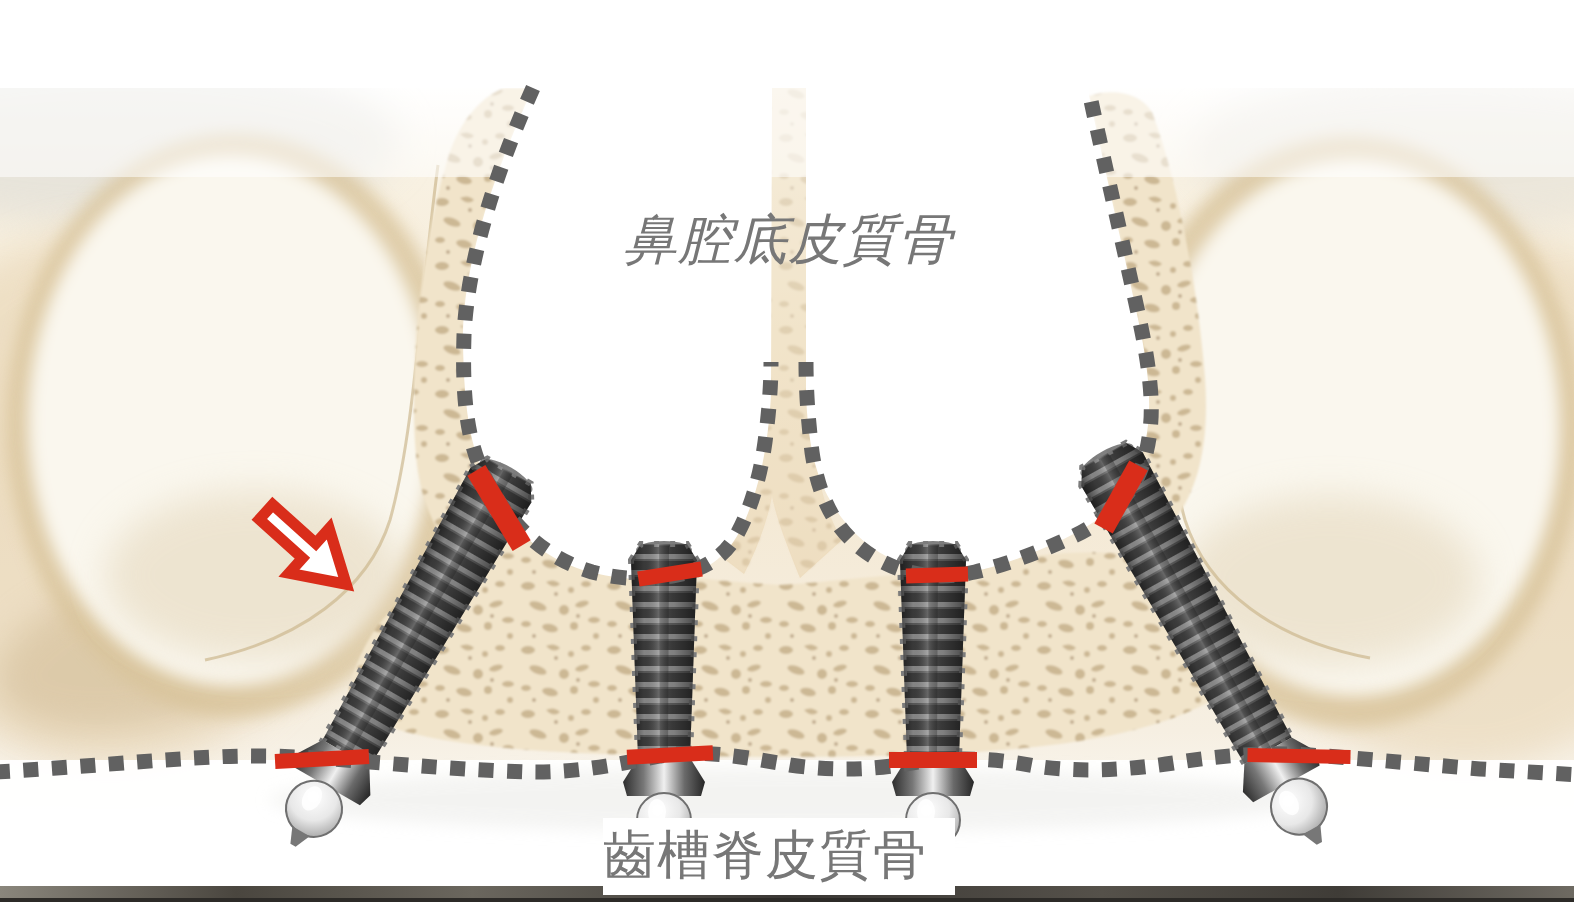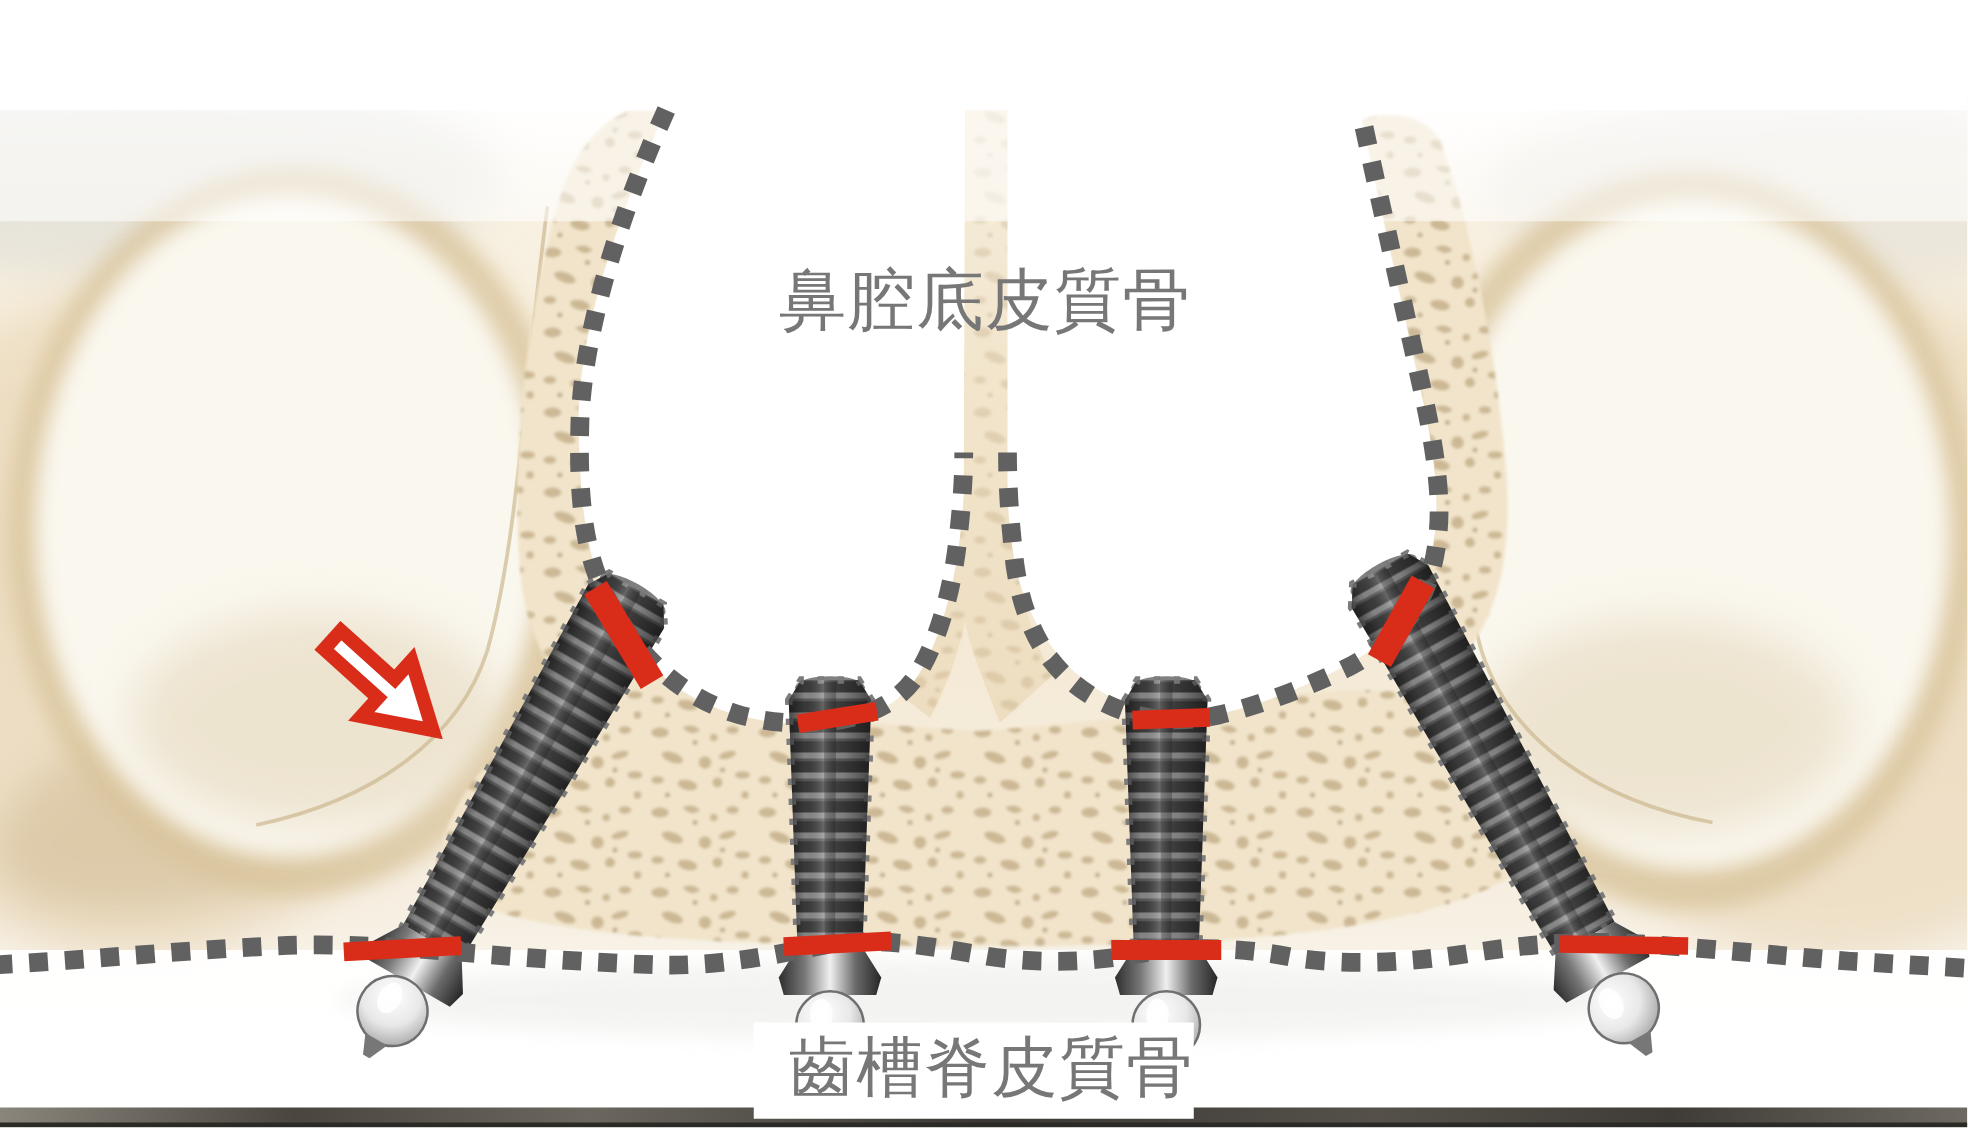--- a/index.html
+++ b/index.html
@@ -6,28 +6,28 @@
   .stage{
     position:relative;width:1574px;height:902px;overflow:hidden;background:#ffffff;
     font-family:"Liberation Serif","DejaVu Serif",serif;
   }
   .stage svg{position:absolute;left:0;top:0;}
   .anno-label{
     position:absolute;color:#777777;letter-spacing:1px;
     font-family:"Liberation Serif","DejaVu Serif",serif;
     white-space:nowrap;
   }
-  .label-top{left:608px;top:204px;width:360px;font-size:54px;text-align:center;}
+  .label-top{left:608px;top:204px;width:360px;font-size:54px;text-align:center;font-style:italic;}
   .label-left{
     left:0;top:424px;width:382px;height:80px;background:#ffffff;
     font-size:53px;line-height:80px;text-align:center;
   }
   .label-bottom{
     left:603px;top:818px;width:352px;height:77px;background:#ffffff;
-    font-size:53px;line-height:74px;text-align:right;
+    font-size:53px;line-height:74px;text-align:left;
   }
 </style>
 </head>
 <body>
 
 <div class="stage">
 
 <svg width="1574" height="902" viewBox="0 0 1574 902">
   <defs>
     <linearGradient id="baseGrad" x1="0" y1="0" x2="0" y2="1">

